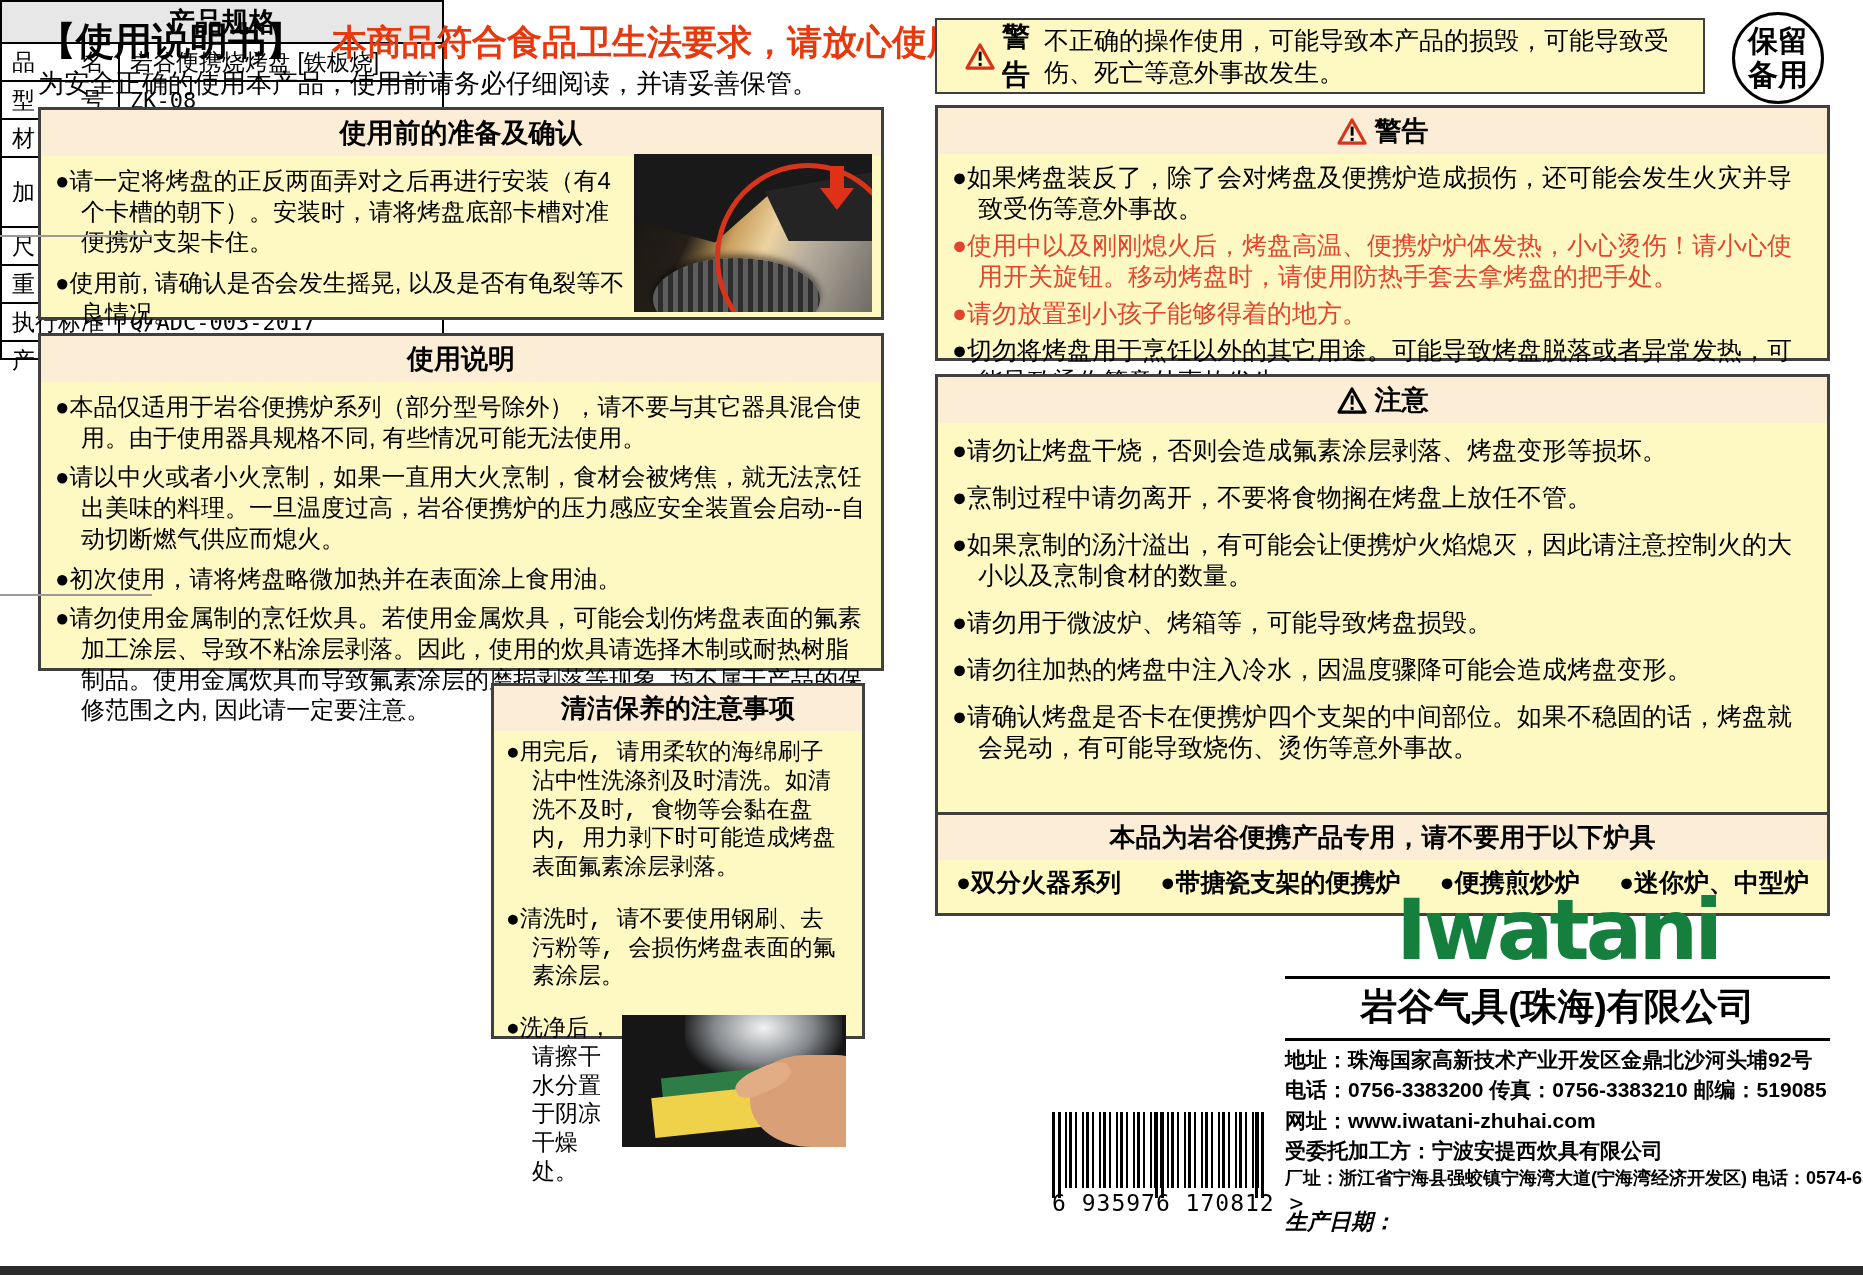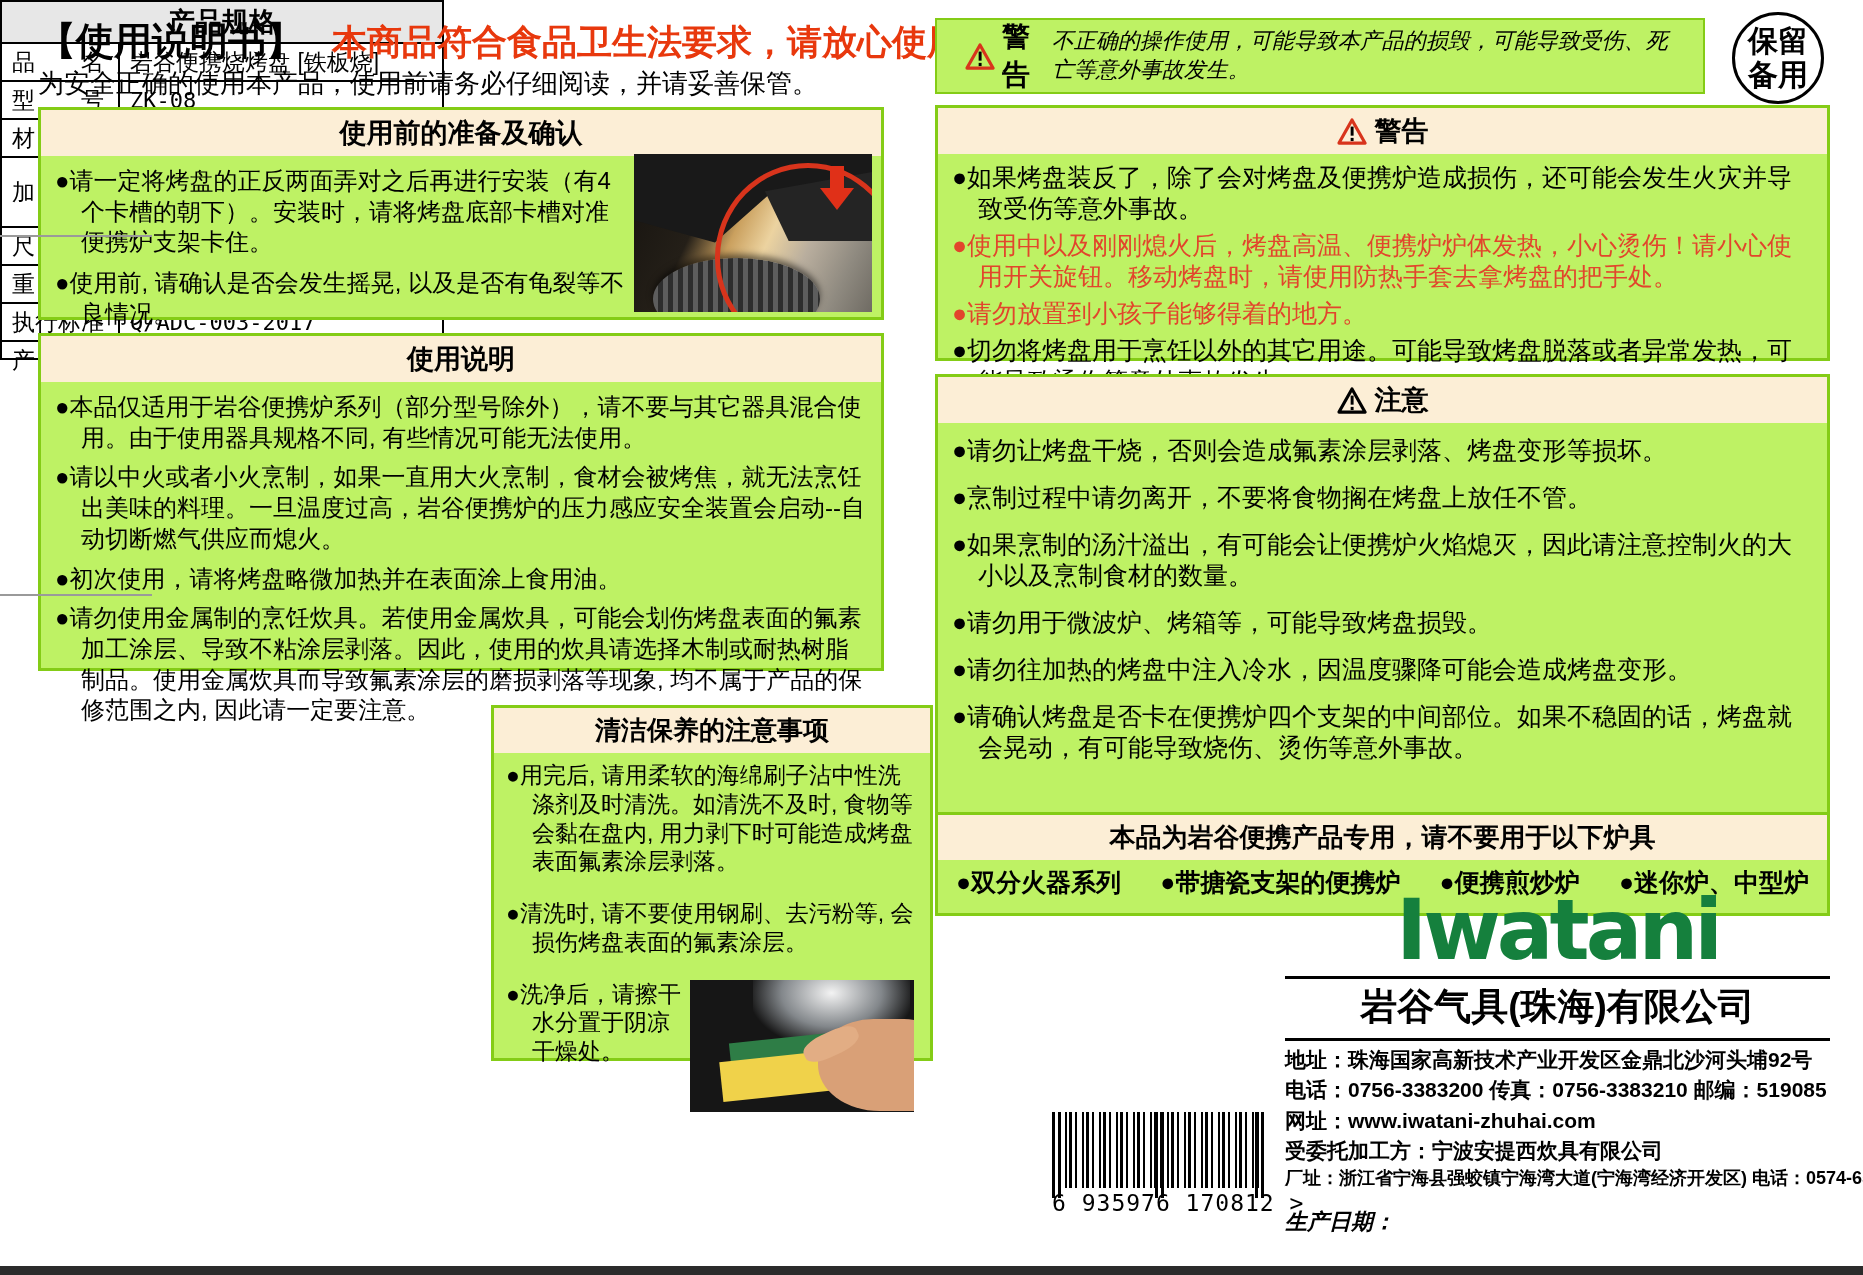--- a/index.html
+++ b/index.html
@@ -1,38 +1,38 @@
 <!DOCTYPE html>
 <html><head>
 <meta charset="utf-8">
 <style>
   html,body{margin:0;padding:0;background:#fff;}
   #page{position:relative;width:1863px;height:1275px;background:#fff;overflow:hidden;
         font-family:"Liberation Sans","DejaVu Sans",sans-serif;color:#000;}
 
   
-  .box{position:absolute;border:3px solid #84cc16;background:#bef264;box-sizing:border-box;}
+  .box{position:absolute;border:3px solid #404040;background:#fef9c3;box-sizing:border-box;}
   .box-title{background:#fceed6;text-align:center;font-weight:bold;font-size:27px;
              padding:5px 0;display:flex;align-items:center;justify-content:center;gap:8px;}
   .bullets{padding:8px 16px 6px 14px;display:flex;flex-direction:column;}
   .b{font-size:24px;line-height:1.28;text-indent:-26px;padding-left:26px;}
   .red{color:#e2452c;}
   .tri{width:30px;height:27px;flex:0 0 auto;}
 
   
   #hdr{position:absolute;left:38px;top:16px;white-space:nowrap;}
   #hdr .t1{font-size:38px;font-weight:bold;}
   #hdr .t2{font-size:35px;font-weight:bold;color:#e8380d;margin-left:28px;}
   #hdr-sub{position:absolute;left:38px;top:66px;font-size:26px;}
 
   
   #topwarn{left:935px;top:18px;width:770px;height:76px;border-width:2.5px;
            display:flex;align-items:center;padding:0 14px;gap:14px;}
   #topwarn .lab{font-size:28px;font-weight:bold;display:flex;align-items:center;gap:7px;margin-left:14px;}
-  #topwarn .txt{font-size:22px;line-height:1.3;font-style:italic;}
+  #topwarn .txt{font-size:25px;line-height:1.3;}
   #keep{position:absolute;left:1732px;top:12px;width:92px;height:92px;border:3px solid #000;
         border-radius:50%;display:flex;flex-direction:column;align-items:center;justify-content:center;
         font-size:30px;font-weight:bold;line-height:1.15;box-sizing:border-box;}
 
   
   #prep{left:38px;top:107px;width:846px;height:213px;}
   #prep .bullets{width:570px;gap:10px;padding-top:10px;}
   #usage{left:38px;top:333px;width:846px;height:338px;}
   #usage .bullets{gap:9px;padding-top:10px;}
 
@@ -62,21 +62,21 @@
   .srow .lab{width:118px;flex:0 0 auto;border-right:2px solid #000;display:flex;
         align-items:center;padding:0 10px;box-sizing:border-box;}
   .srow .val{flex:1;display:flex;align-items:center;padding:0 10px;}
   .srow .valwrap{flex:1;display:flex;flex-direction:column;}
   .srow .valwrap .val{border-bottom:2px solid #000;min-height:33px;}
   .srow .valwrap .val:last-child{border-bottom:none;}
   .srow{min-height:36px;}
   .mono{font-family:"DejaVu Sans Mono","Liberation Mono",monospace;font-size:22px;}
 
   
-  #clean{left:491px;top:705px;width:442px;height:356px;}
+  #clean{left:491px;top:683px;width:374px;height:356px;font-family:Liberation Mono, monospace;}
   #clean .box-title{font-size:26px;}
   #clean .bullets{gap:23px;padding:8px 16px 6px 12px;}
   #clean .b{font-size:23px;line-height:1.25;}
   #clean .row3{display:flex;gap:4px;}
   #clean .row3 .b{flex:1;}
   #sponge{flex:0 0 auto;width:224px;height:132px;position:relative;overflow:hidden;background:#161616;}
   #sponge .spray{position:absolute;left:28%;top:-30%;width:70%;height:80%;
         background:radial-gradient(ellipse at center,rgba(255,255,255,.95) 0%,rgba(220,228,235,.55) 45%,rgba(200,210,220,0) 75%);}
   #sponge .green{position:absolute;left:18%;top:44%;width:46%;height:20%;background:#2e7d46;transform:rotate(-6deg);}
   #sponge .yellow{position:absolute;left:14%;top:58%;width:52%;height:30%;background:#f0d24a;transform:rotate(-6deg);}

